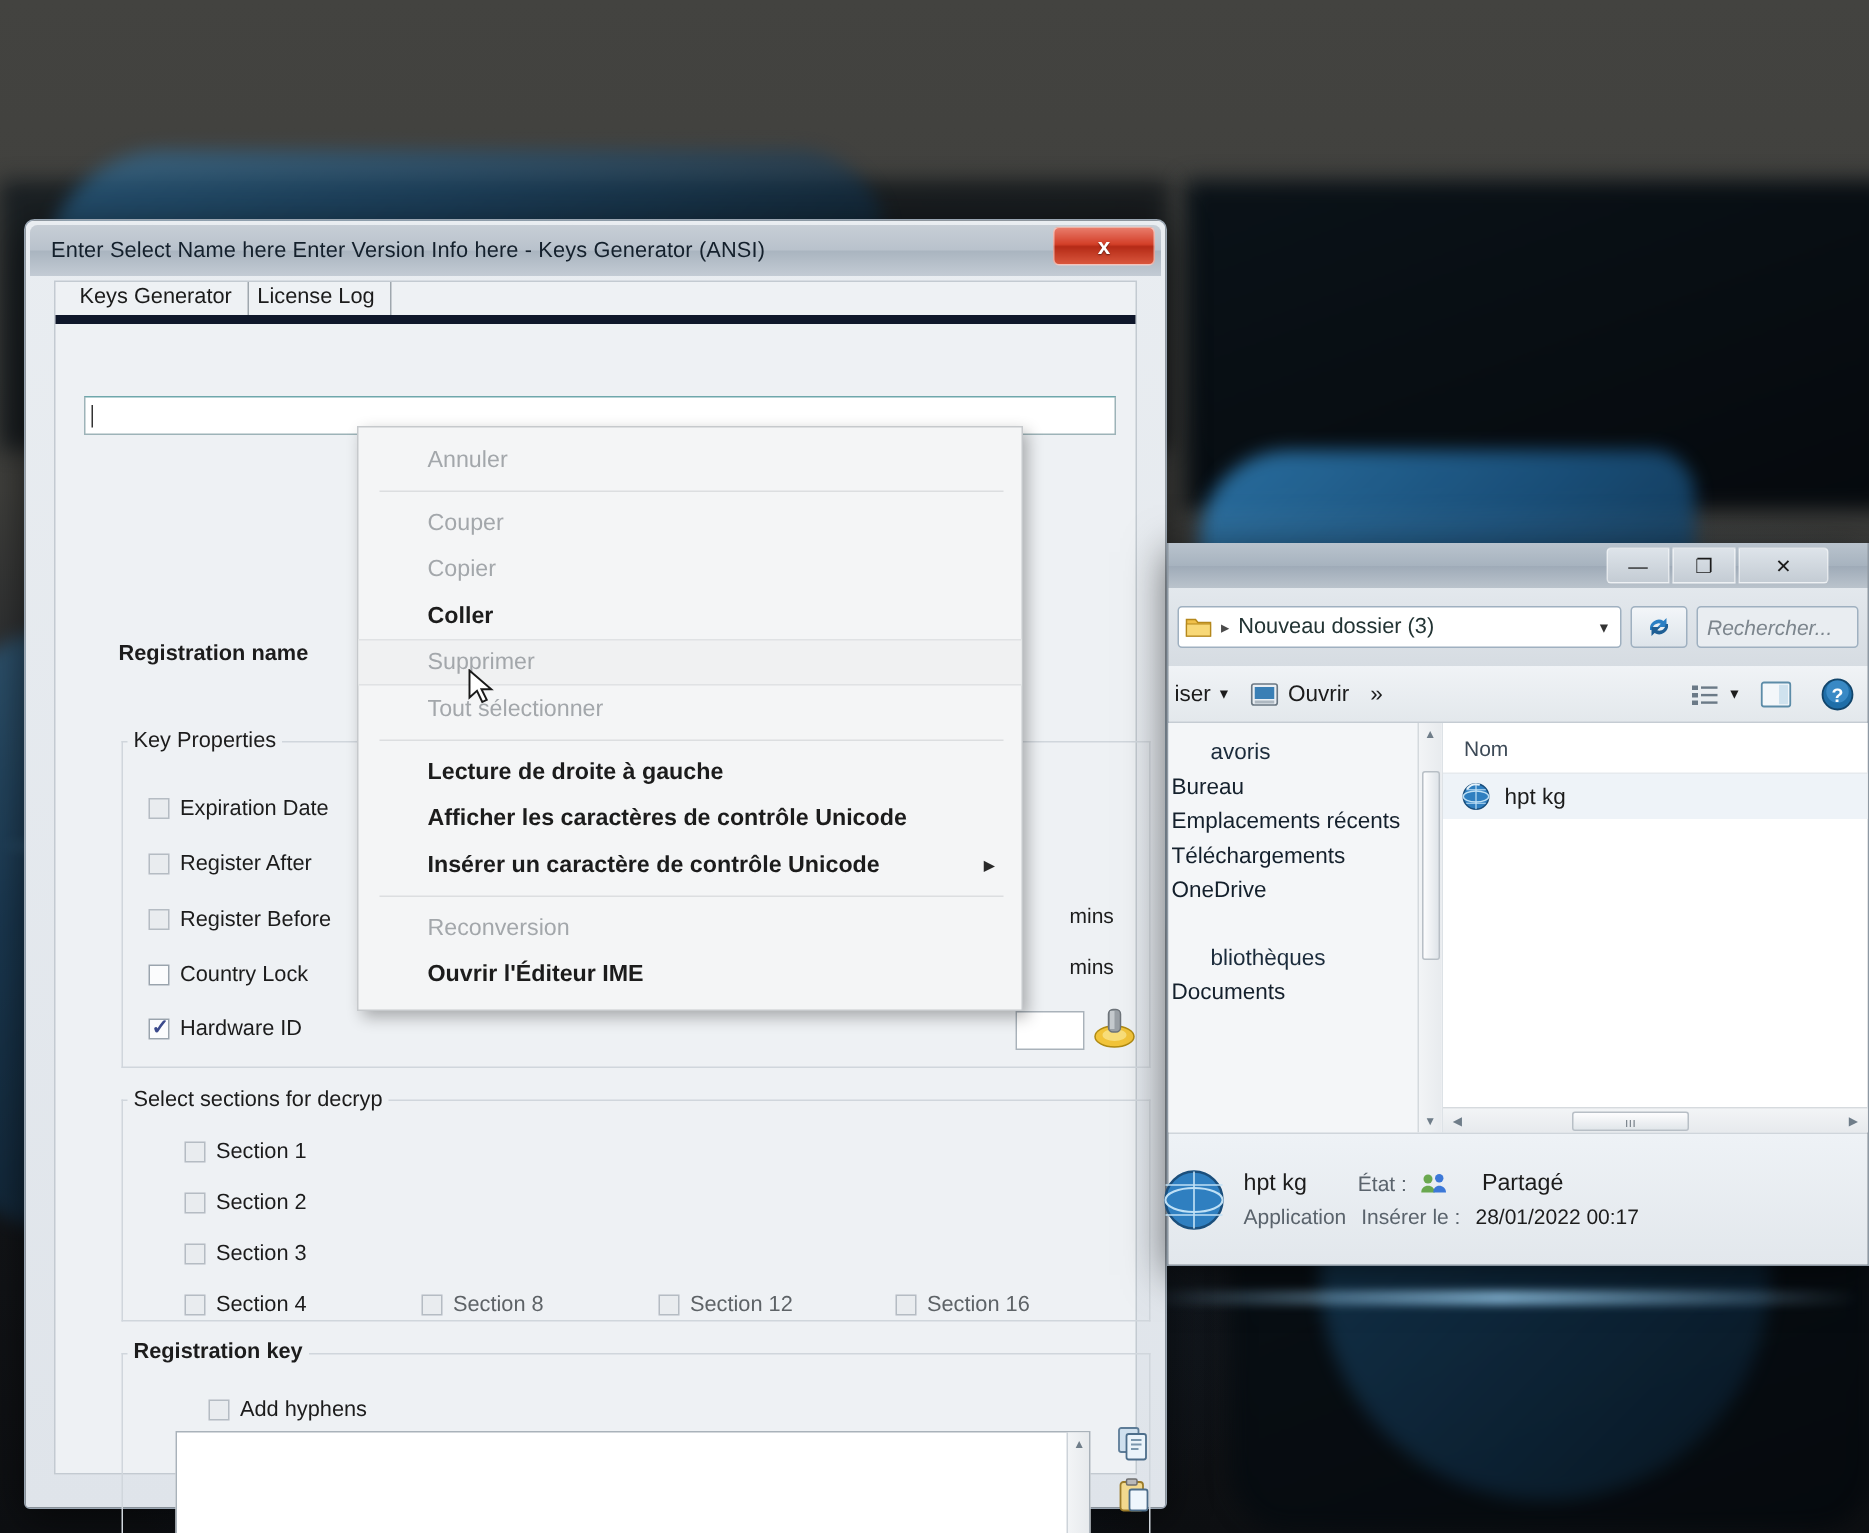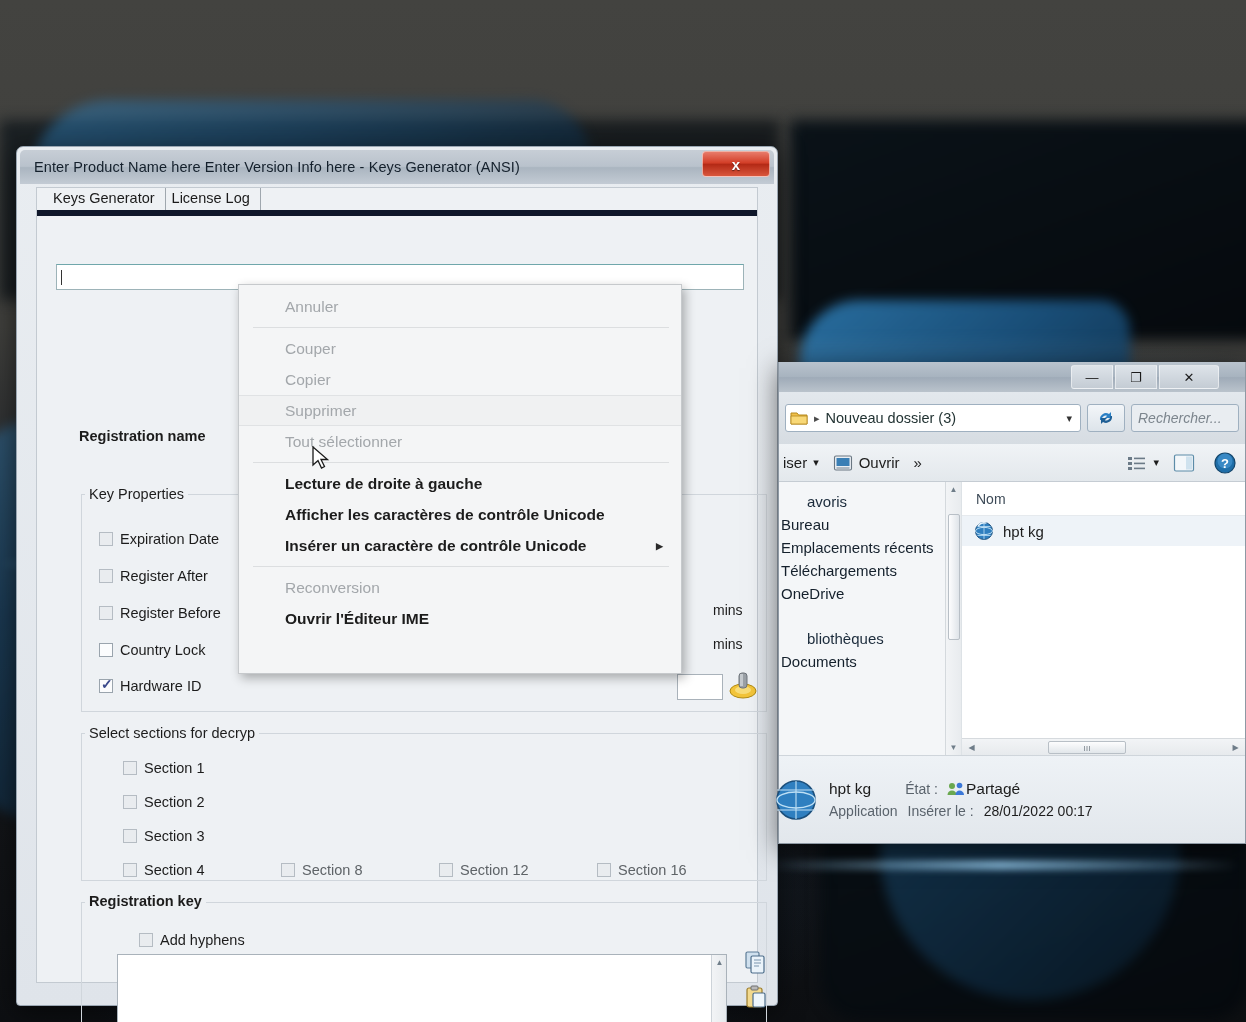--- a/index.html
+++ b/index.html
@@ -225,21 +225,21 @@
   <div class="car-hl" style="left:760px; top:860px; width:480px; height:10px;"></div>
   <div class="car-hl" style="left:0px;   top:560px; width:120px; height:8px; opacity:.5;"></div>
   <div class="car-body" style="left:-40px; top:420px; width:160px; height:400px; border-radius:80px; opacity:.45;"></div>
   <div class="car-dark" style="left:0px;   top:120px; width:780px; height:180px; opacity:.7;"></div>
   <div class="car-body" style="left:30px;  top:100px; width:560px; height:90px; border-radius:80px 60px 10px 10px; opacity:.5;"></div>
 </div>
 
 <div class="win" id="kg">
 
   <div id="kg-title">
-    <span class="t">Enter Product Name here Enter Version Info here - Keys Generator (ANSI)</span>
+    <span class="t">Enter Select Name here Enter Version Info here - Keys Generator (ANSI)</span>
     <div id="kg-close">x</div>
   </div>
 
   <div id="kg-body">
 
     <div id="tabs">
       <div class="tab">Keys Generator</div>
       <div class="tab">License Log</div>
     </div>
 
@@ -370,20 +370,21 @@
 <div class="tinput" id="regname-input">
   <span id="regname-caret"></span>
   <span></span>
 </div>
 
 <div id="ctx">
   <div class="mi dis">Annuler</div>
   <div class="msep"></div>
   <div class="mi dis">Couper</div>
   <div class="mi dis">Copier</div>
+  <div class="mi bold">Coller</div>
   <div class="mi dis hot">Supprimer</div>
   <div class="mi dis">Tout sélectionner</div>
   <div class="msep"></div>
   <div class="mi bold">Lecture de droite à gauche</div>
   <div class="mi bold">Afficher les caractères de contrôle Unicode</div>
   <div class="mi bold">
     <span>Insérer un caractère de contrôle Unicode</span>
     <span class="arrow">▶</span>
   </div>
   <div class="msep"></div>
@@ -504,21 +505,21 @@
   <div id="ex-details">
     <svg width="46" height="46" viewBox="0 0 46 46" style="flex:none;margin-left:-14px;">
       <circle cx="23" cy="23" r="19" fill="#2f7fc0" stroke="#1b4f7c" stroke-width="1.6"></circle>
       <ellipse cx="23" cy="23" rx="19" ry="8" fill="none" stroke="#bfe0f5" stroke-width="1.4"></ellipse>
       <path d="M23 4v38M4 13h38M4 33h38" stroke="#bfe0f5" stroke-width="1.1" fill="none"></path>
     </svg>
     <div style="display:flex; flex-direction:column; gap:5px;">
       <div style="display:flex; align-items:center; gap:34px;">
         <span class="det-l1">hpt kg</span>
         <span class="det-l2 det-lbl">État :</span>
-        <span style="display:flex;align-items:center;gap:0;margin-left:-26px;">
+        <span style="display:flex;align-items:center;gap:22px;margin-left:-26px;">
           <svg width="20" height="16" viewBox="0 0 20 16">
             <circle cx="6" cy="5" r="3" fill="#6aa84f"></circle>
             <path d="M1.5 14c0-3 2-4.5 4.5-4.5S10.5 11 10.5 14z" fill="#6aa84f"></path>
             <circle cx="13.5" cy="4.5" r="2.8" fill="#3c78d8"></circle>
             <path d="M9.5 14c0-3 1.8-4.5 4-4.5S18 11 18 14z" fill="#3c78d8"></path>
           </svg>
           <span class="det-l1">Partagé</span>
         </span>
       </div>
       <div style="display:flex; align-items:center; gap:10px;">

